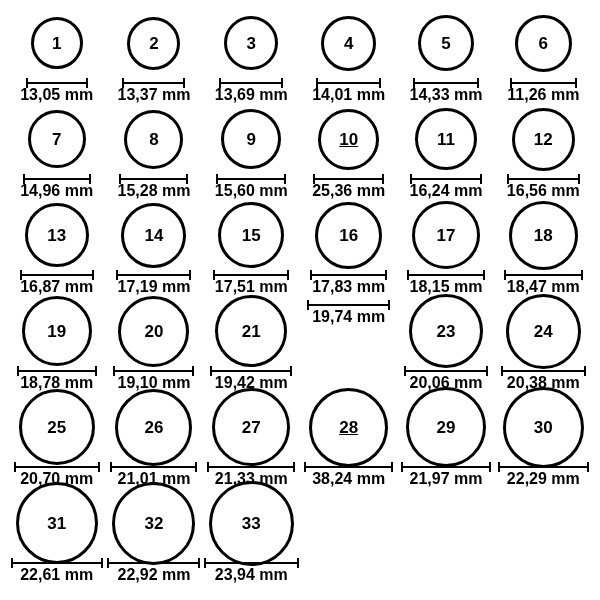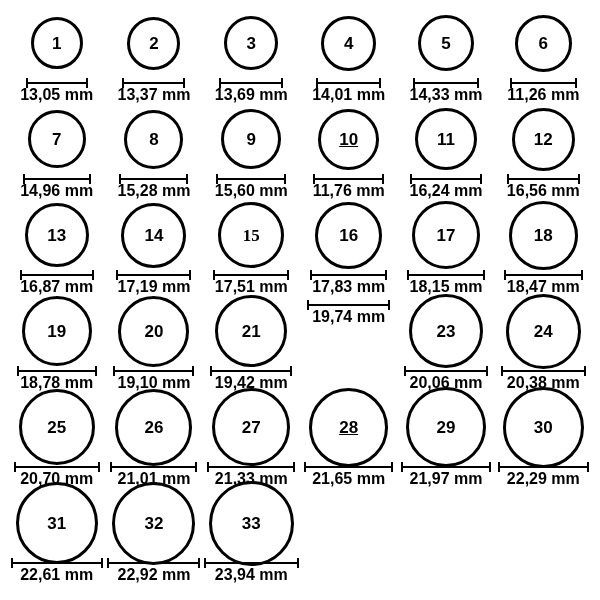--- a/index.html
+++ b/index.html
@@ -215,21 +215,21 @@
         <div class="ring-wrap">
           <div class="ring" style="width: 61px; height: 61px; text-decoration: underline;">
             <span class="ring-size">10</span>
           </div>
         </div>
         <div class="measure" style="width: 71px;">
           <div class="bar"></div>
           <div class="cap left"></div>
           <div class="cap right"></div>
         </div>
-        <div class="diameter">11,76 mm</div>
+        <div class="diameter">25,36 mm</div>
       </div>
       <div class="cell">
         <div class="ring-wrap">
           <div class="ring" style="width: 62px; height: 62px;">
             <span class="ring-size">11</span>
           </div>
         </div>
         <div class="measure" style="width: 72px;">
           <div class="bar"></div>
           <div class="cap left"></div>
@@ -271,21 +271,21 @@
         </div>
         <div class="measure" style="width: 75px;">
           <div class="bar"></div>
           <div class="cap left"></div>
           <div class="cap right"></div>
         </div>
         <div class="diameter">17,19 mm</div>
       </div>
       <div class="cell">
         <div class="ring-wrap">
-          <div class="ring" style="width: 66px; height: 66px; font-family: Liberation Serif, serif;">
+          <div class="ring" style="width: 66px; height: 66px;">
             <span class="ring-size">15</span>
           </div>
         </div>
         <div class="measure" style="width: 76px;">
           <div class="bar"></div>
           <div class="cap left"></div>
           <div class="cap right"></div>
         </div>
         <div class="diameter">17,51 mm</div>
       </div>
@@ -444,21 +444,21 @@
         <div class="ring-wrap">
           <div class="ring" style="width: 79px; height: 79px; text-decoration: underline;">
             <span class="ring-size">28</span>
           </div>
         </div>
         <div class="measure" style="width: 89px;">
           <div class="bar"></div>
           <div class="cap left"></div>
           <div class="cap right"></div>
         </div>
-        <div class="diameter">21,65 mm</div>
+        <div class="diameter">38,24 mm</div>
       </div>
       <div class="cell">
         <div class="ring-wrap">
           <div class="ring" style="width: 80px; height: 80px;">
             <span class="ring-size">29</span>
           </div>
         </div>
         <div class="measure" style="width: 90px;">
           <div class="bar"></div>
           <div class="cap left"></div>

